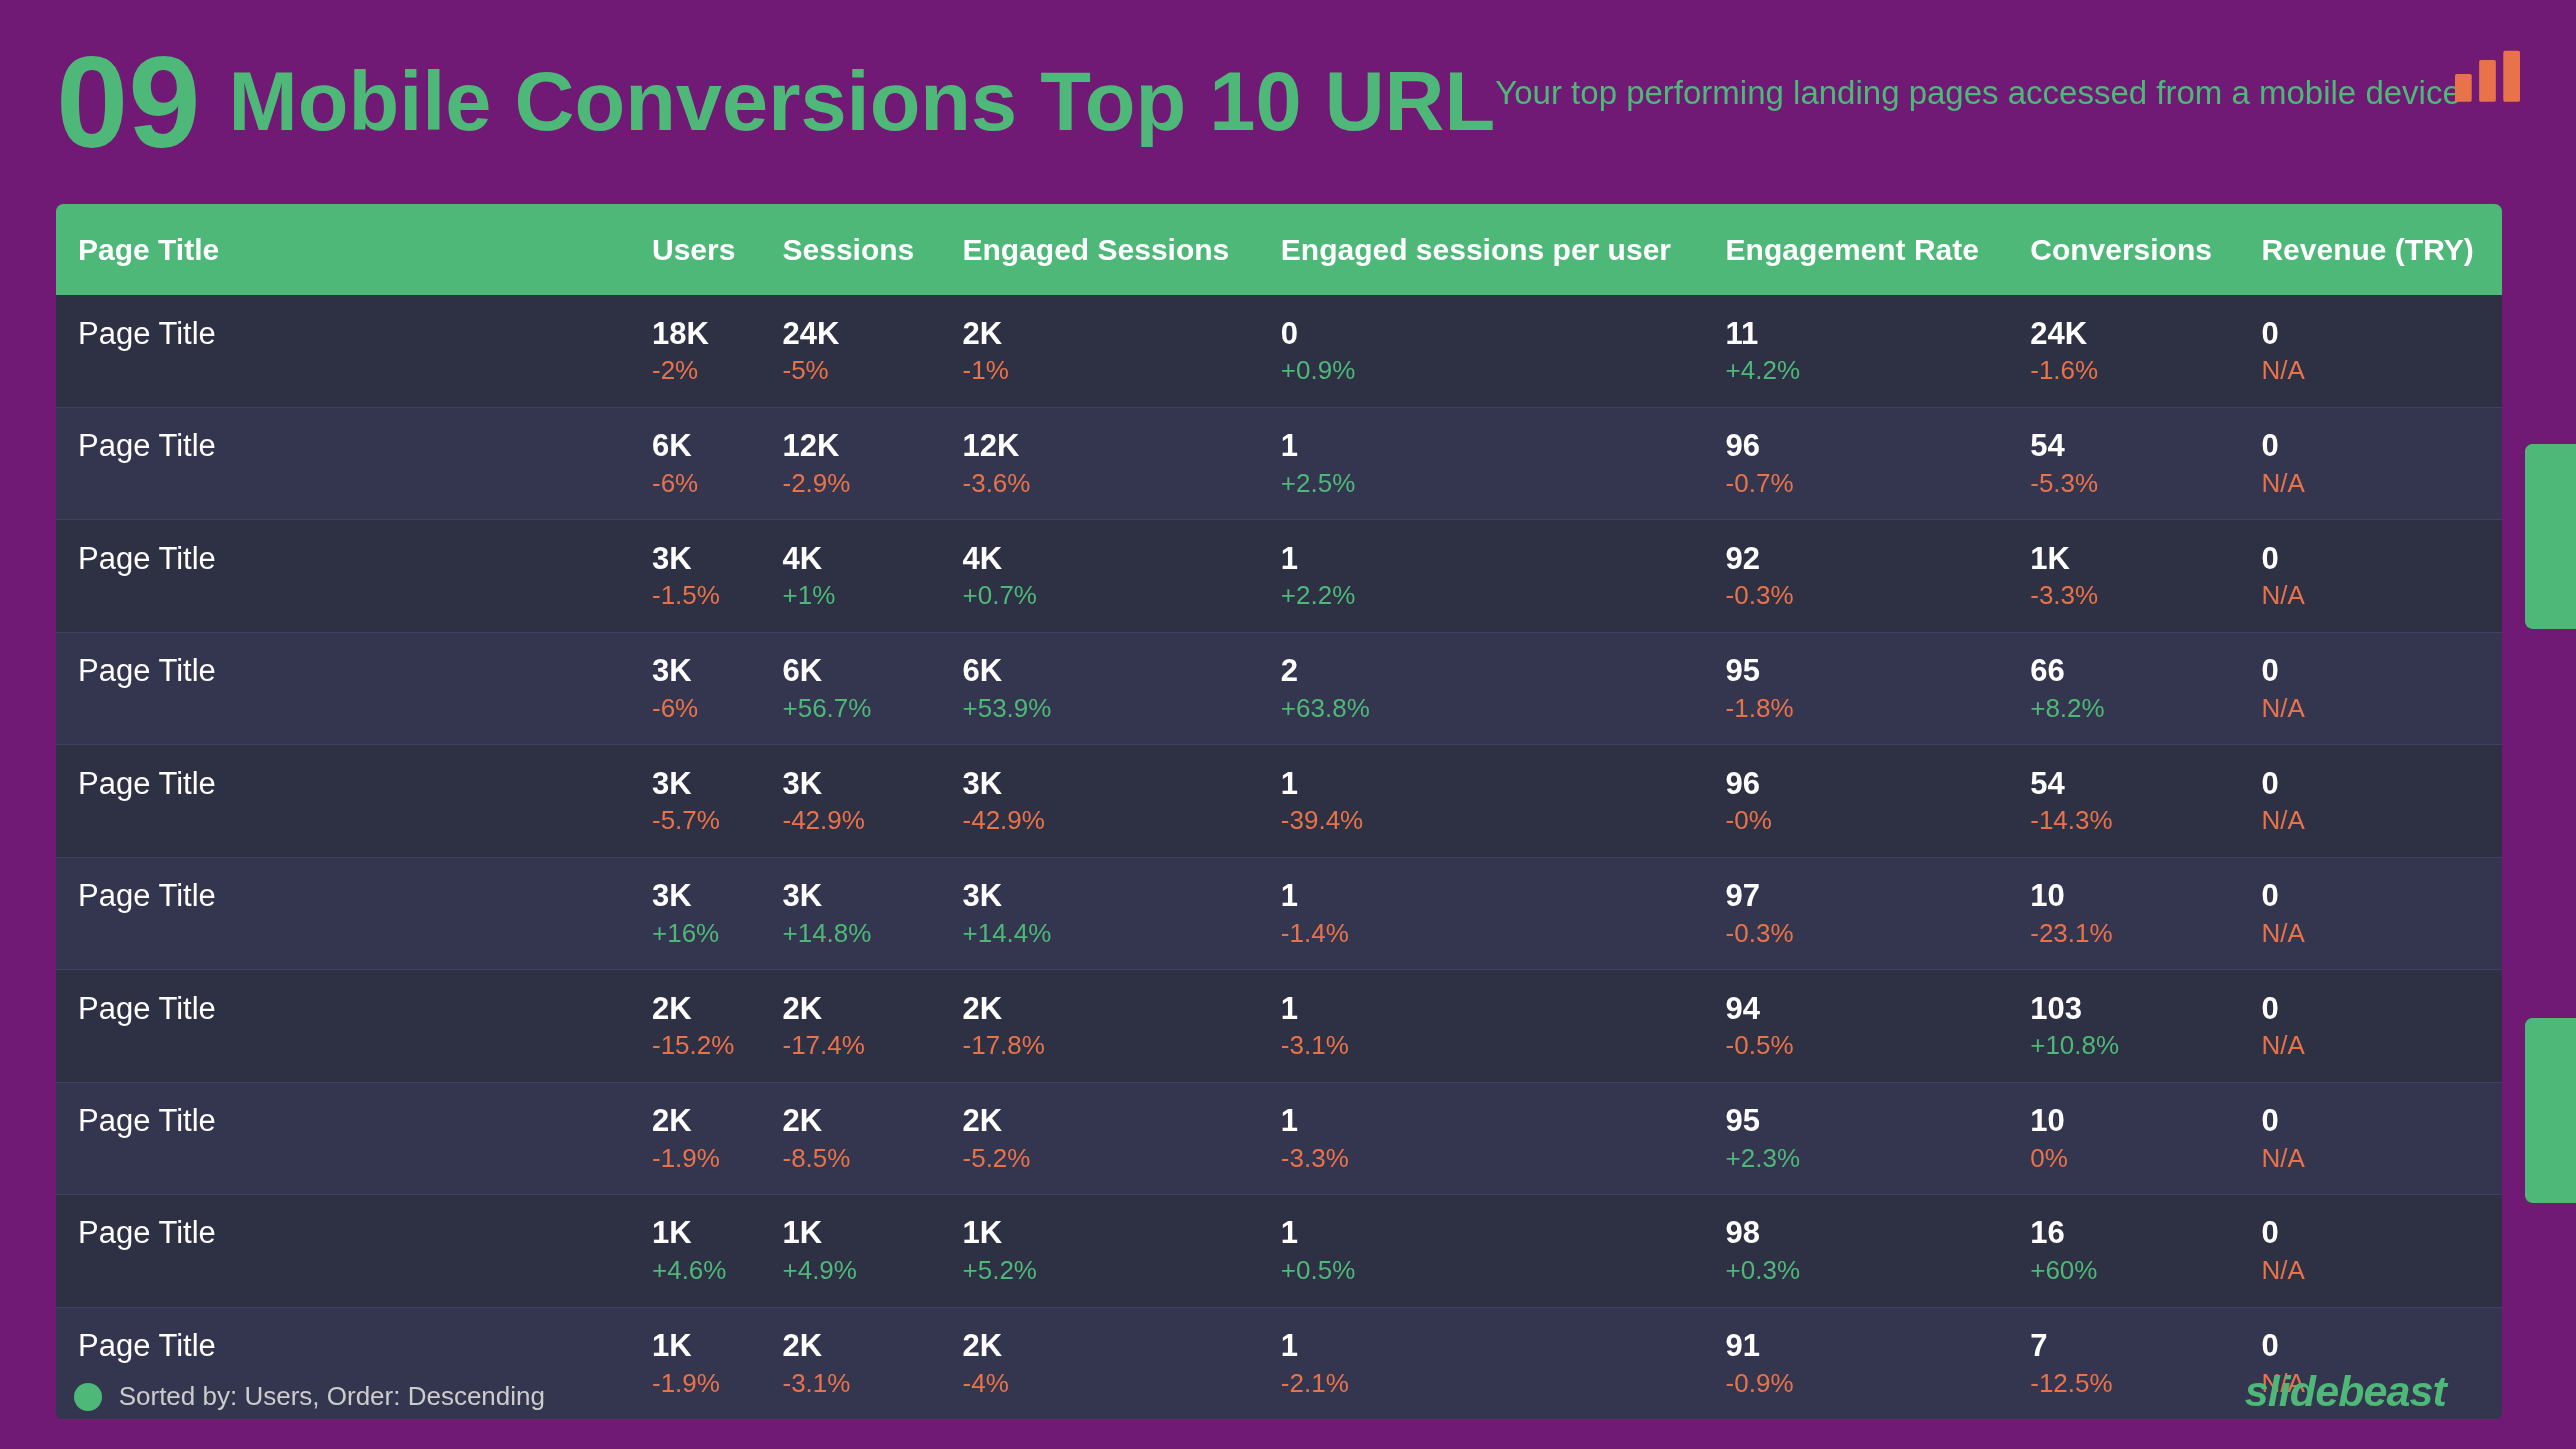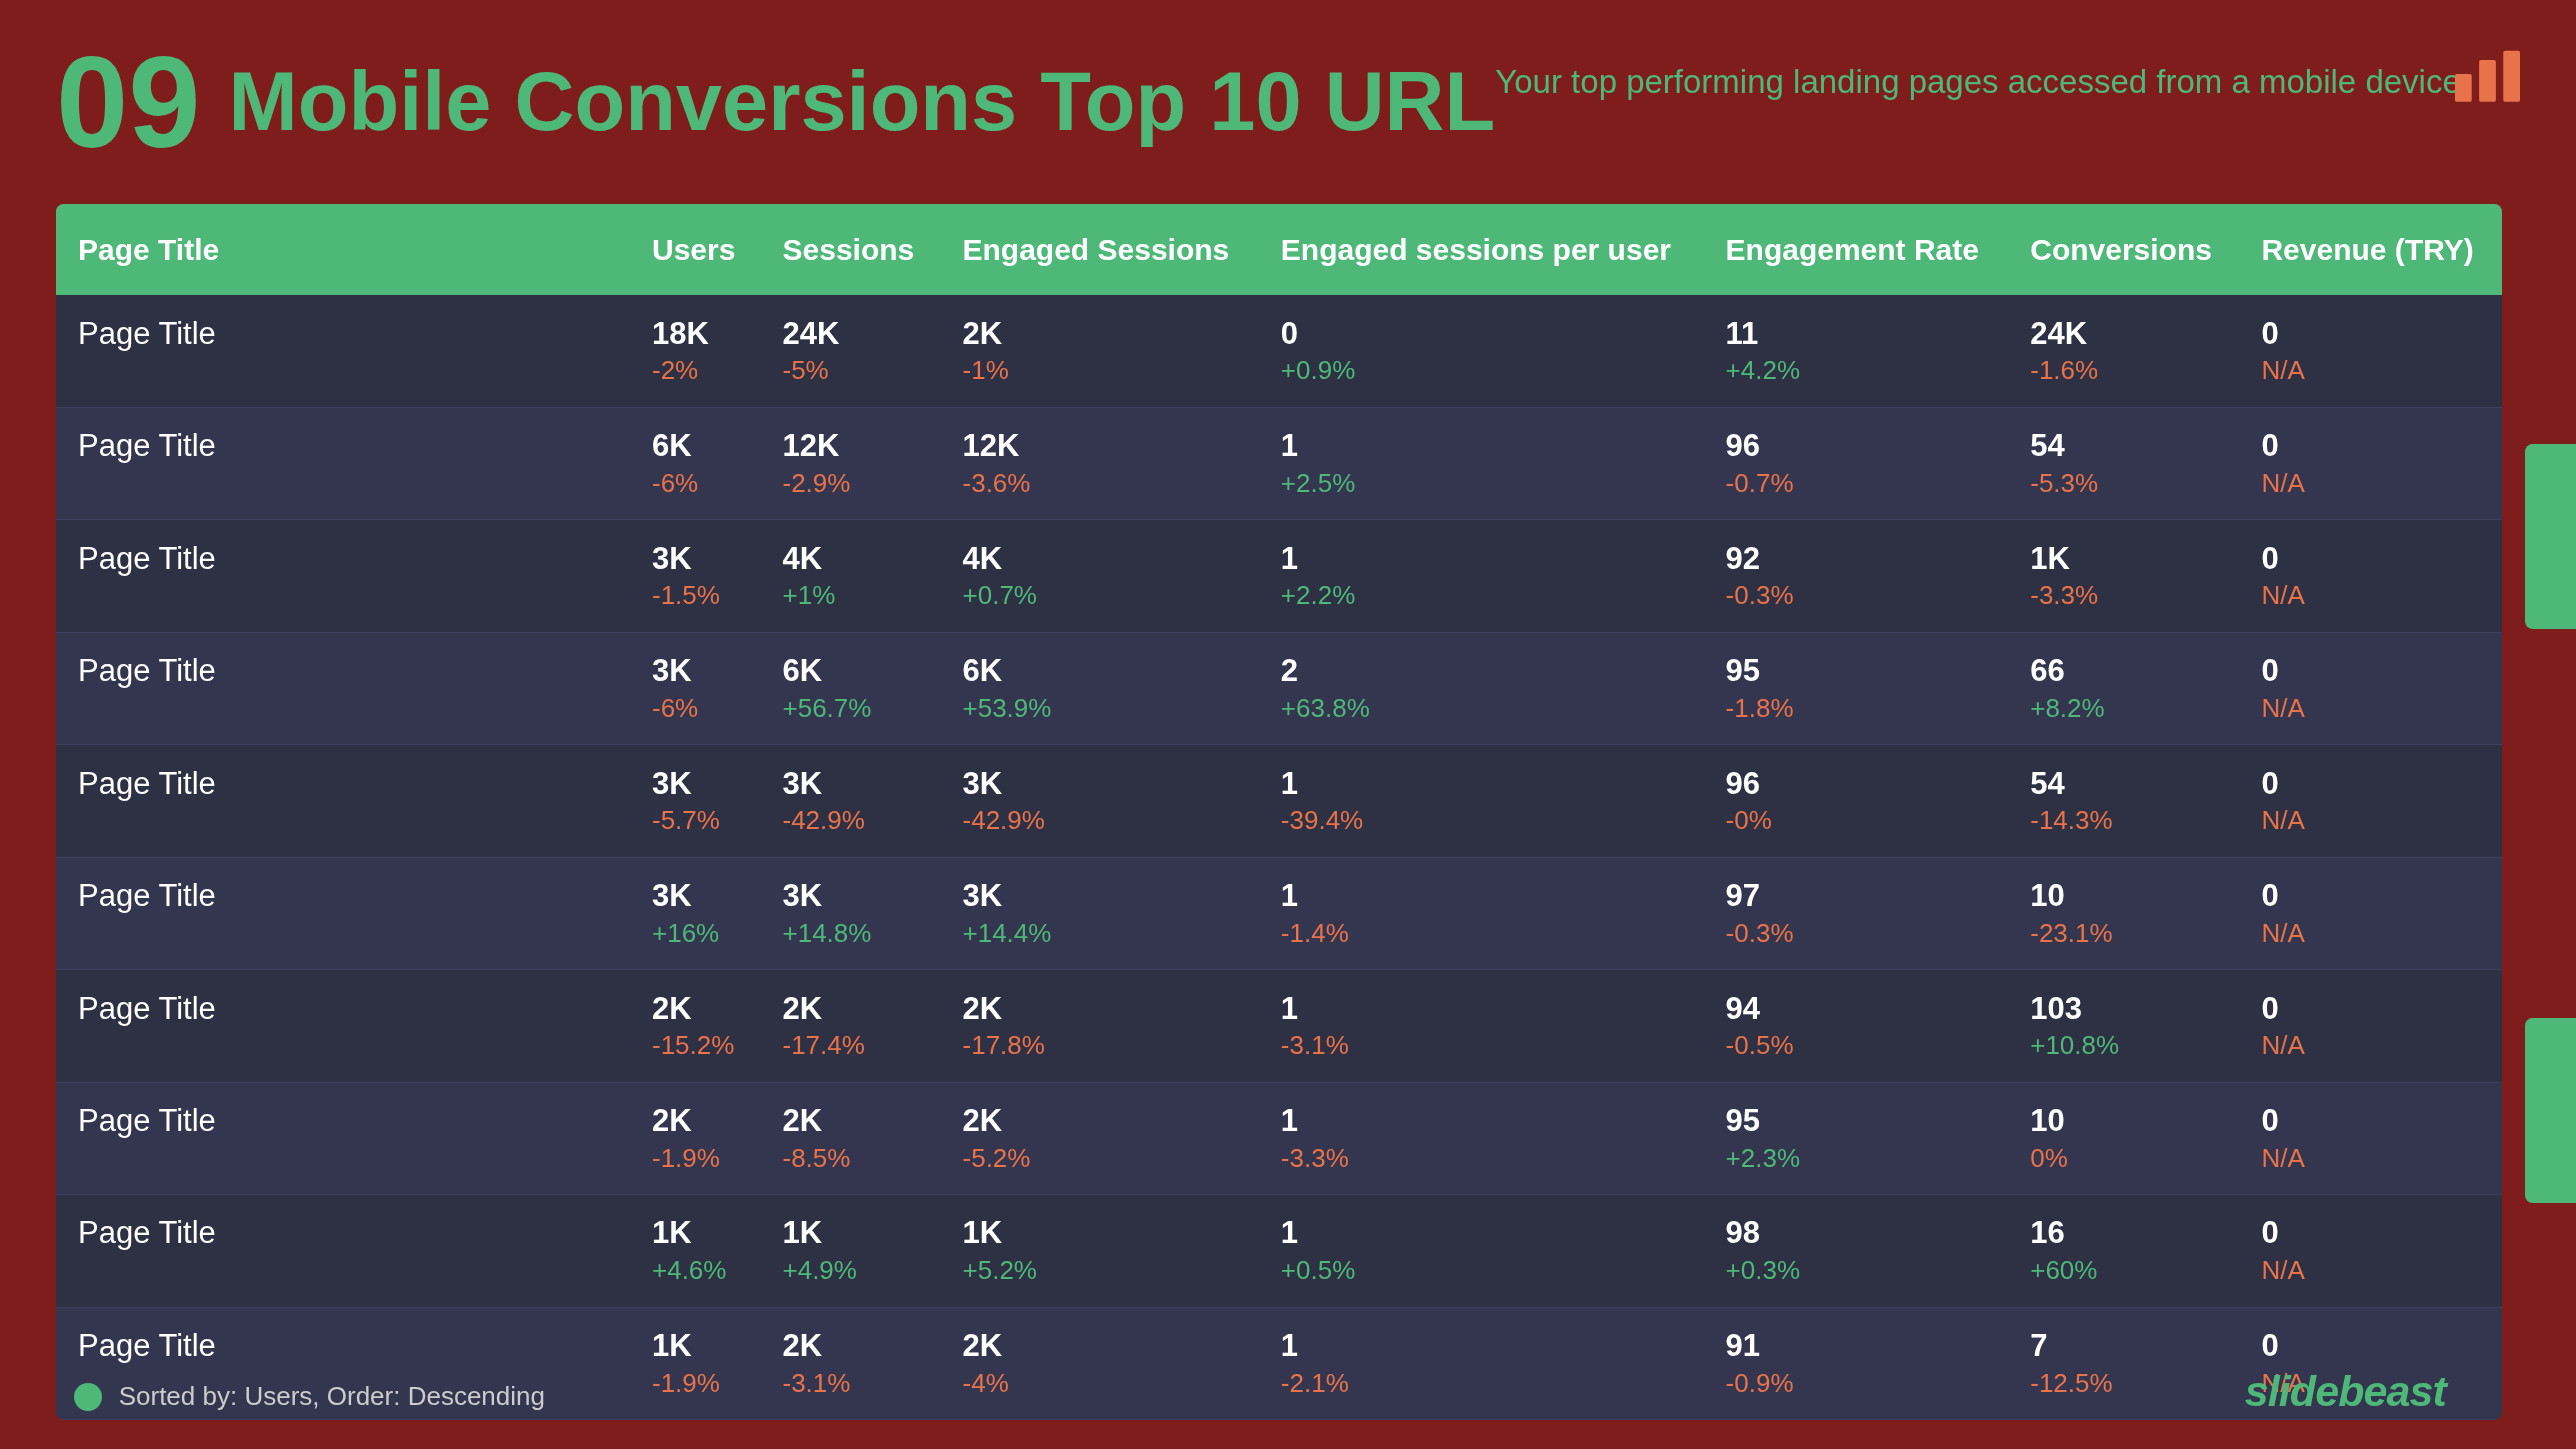--- a/index.html
+++ b/index.html
@@ -8,21 +8,21 @@
       height: 1449px;
       background-color: #2e3044;
       font-family: 'Arial', sans-serif;
       overflow: hidden;
       position: relative;
     }
 
     .page-container {
       width: 2576px;
       height: 1449px;
-      background-color: #7f1d1d;
+      background-color: #701a75;
       position: relative;
     }
 
     
     .header {
       display: flex;
       align-items: center;
       padding: 37px 56px 28px 56px;
       position: relative;
     }
@@ -44,21 +44,21 @@
     .header-title {
       font-size: 83px;
       font-weight: 700;
       color: #4db878;
       line-height: 1.1;
     }
 
     .header-subtitle {
       font-size: 33px;
       color: #4db878;
-      margin-top: 7px;
+      margin-top: 18px;
     }
 
     .header-right {
       position: absolute;
       right: 148px;
       top: 37px;
       text-align: right;
     }
 
     .header-brand {

